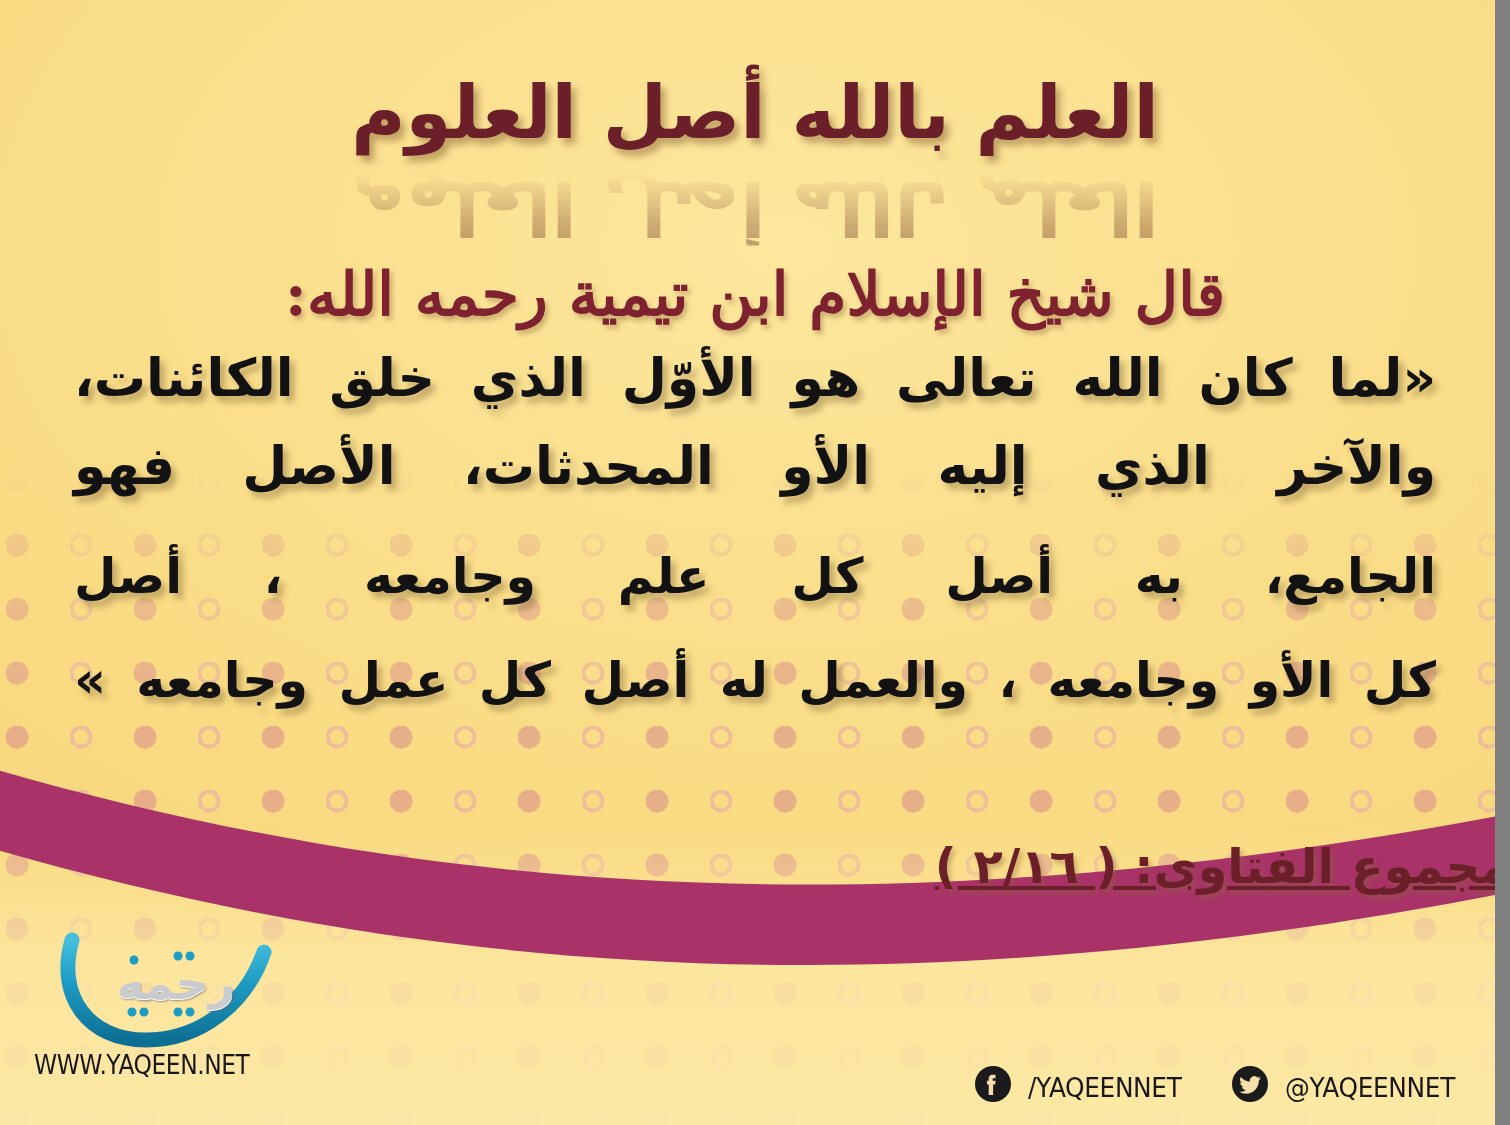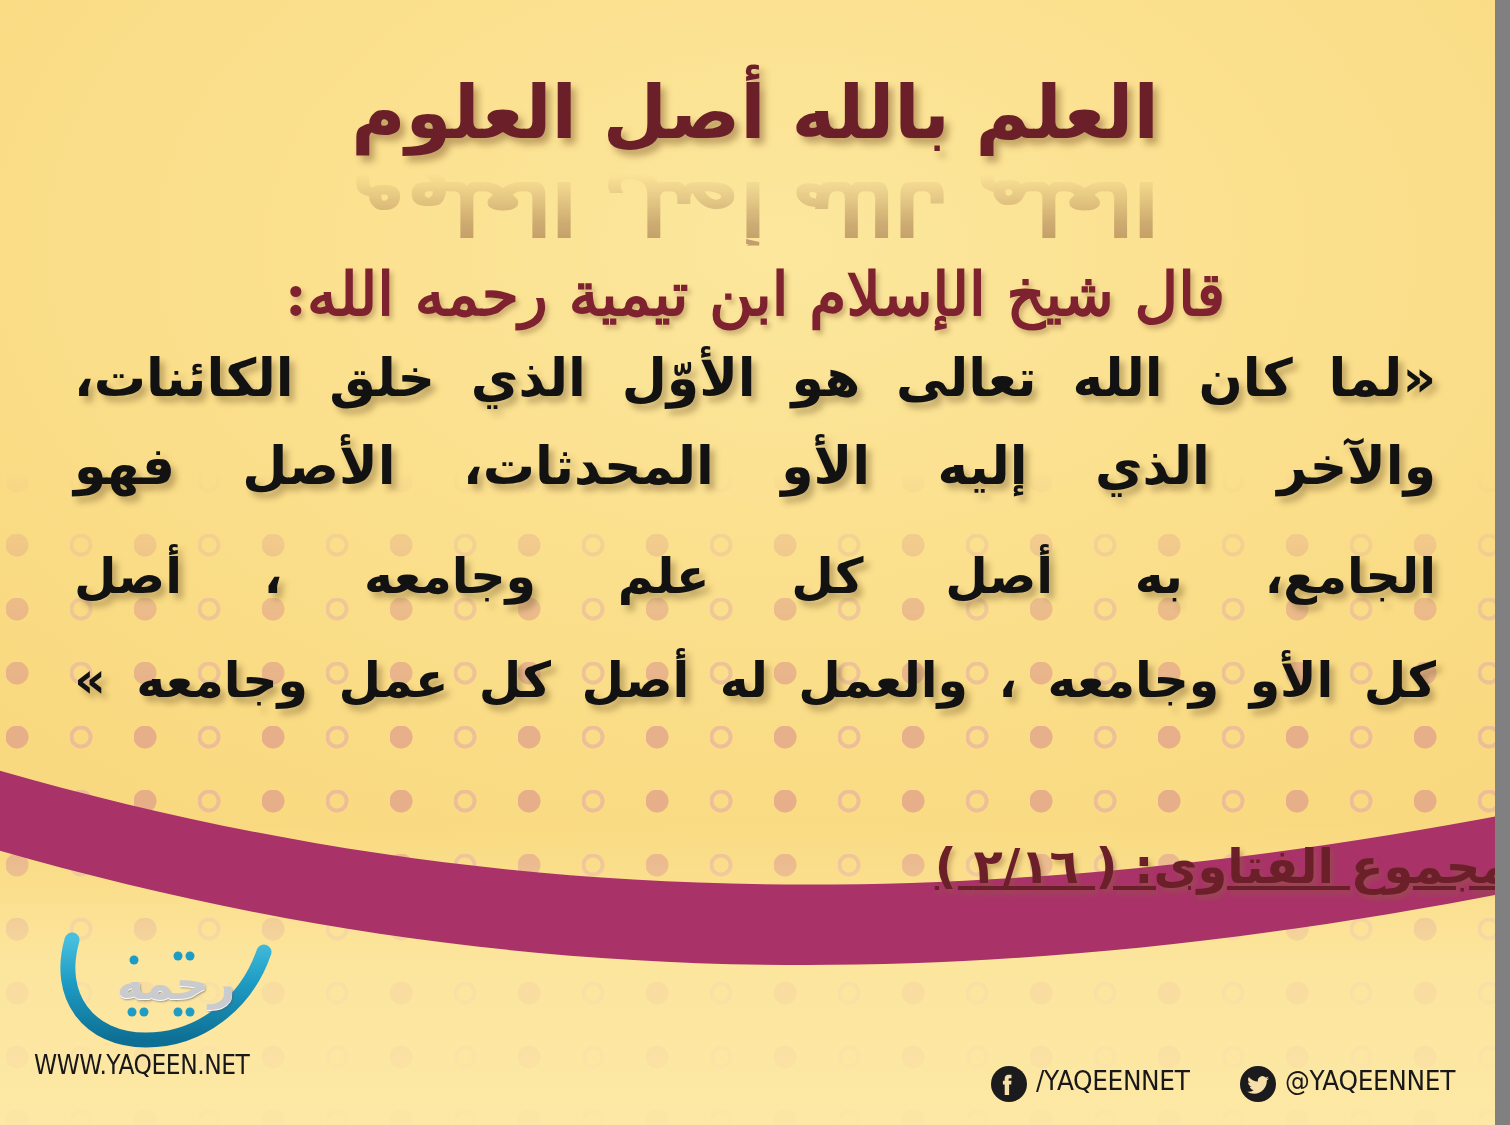--- a/index.html
+++ b/index.html
@@ -210,22 +210,22 @@
     position: absolute;
     right: 40px;
     bottom: 22px;
     display: flex;
     align-items: center;
     gap: 36px;
     direction: ltr;
   }
   .social-item {
     display: flex;
-    align-items: flex-start;
-    gap: 8px;
+    align-items: flex-end;
+    gap: 16px;
   }
   .social-item .glyph {
     width: 38px; height: 38px;
     flex: 0 0 38px;
   }
   .social-item .glyph svg { display: block; width: 38px; height: 38px; }
   .social-item .handle {
     font-family: "DejaVu Sans", "Liberation Sans", sans-serif;
     font-size: 27px;
     color: #18171A;

